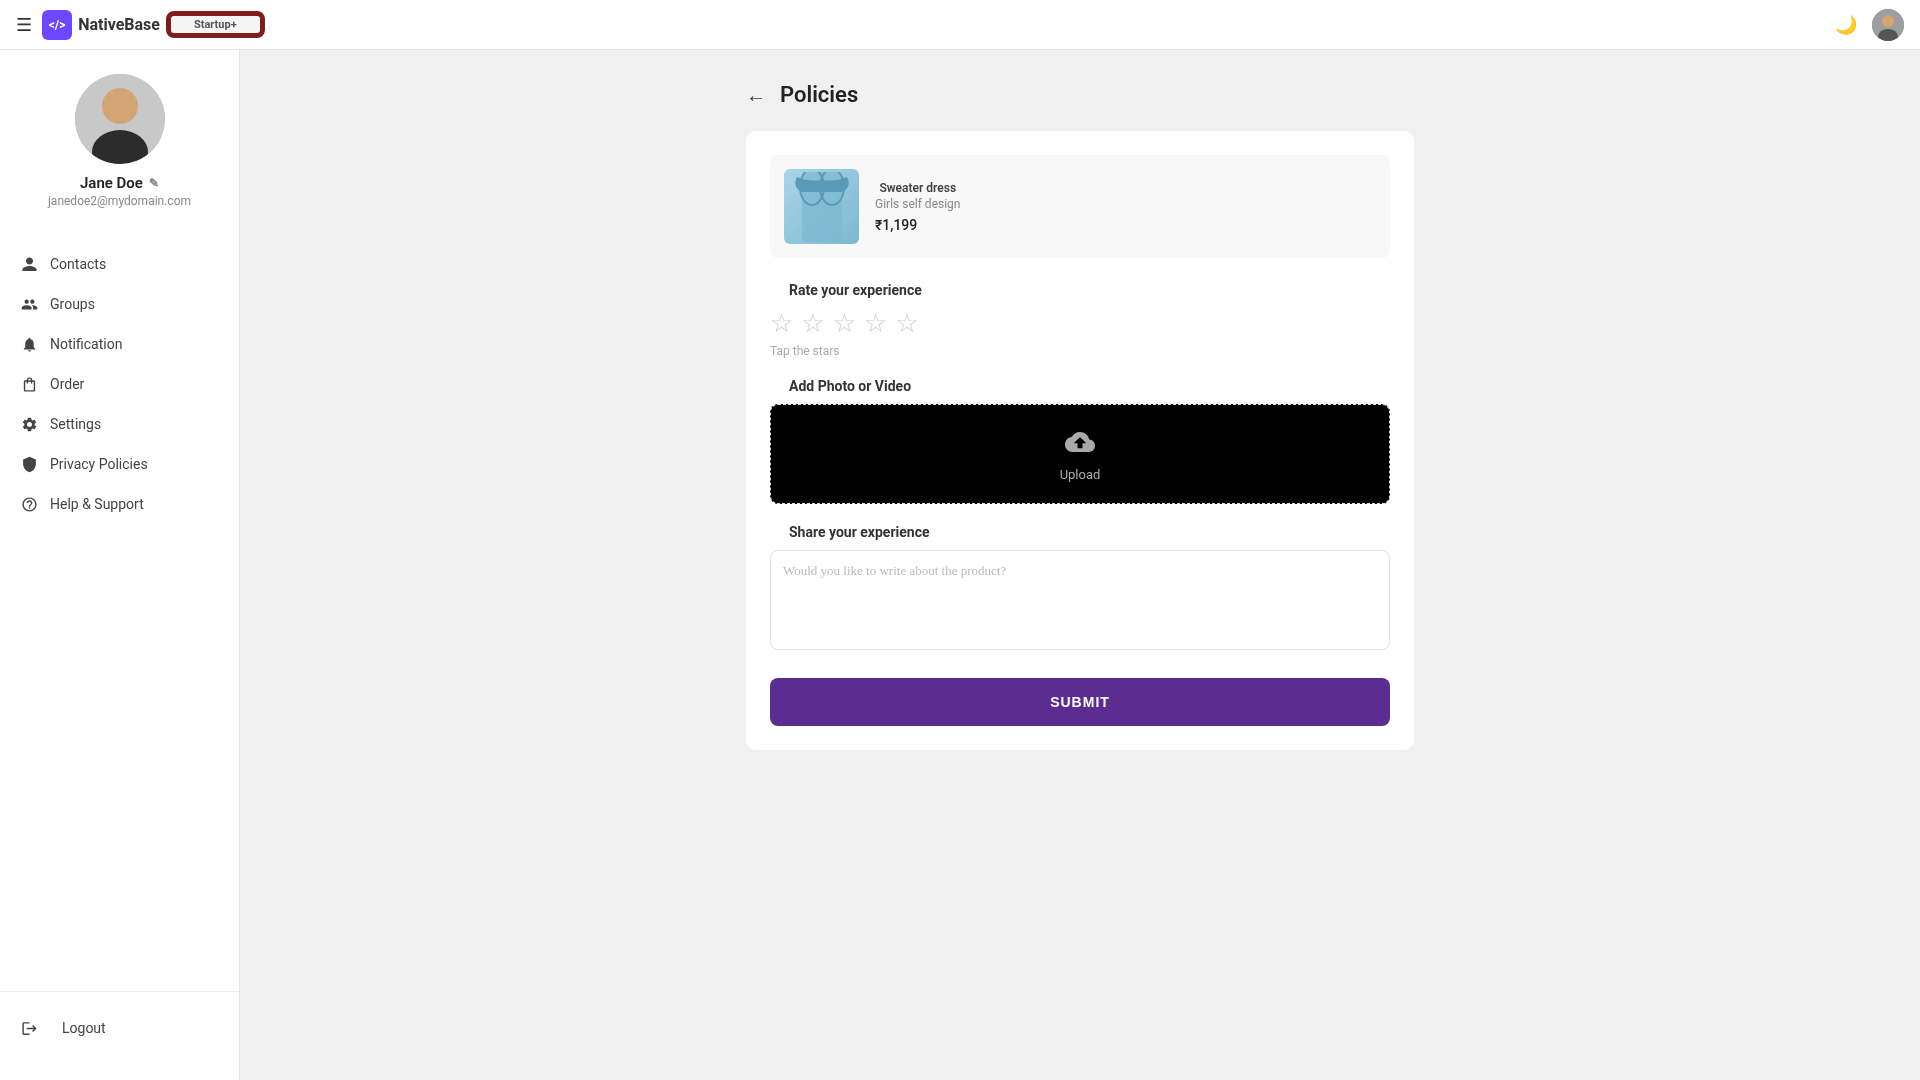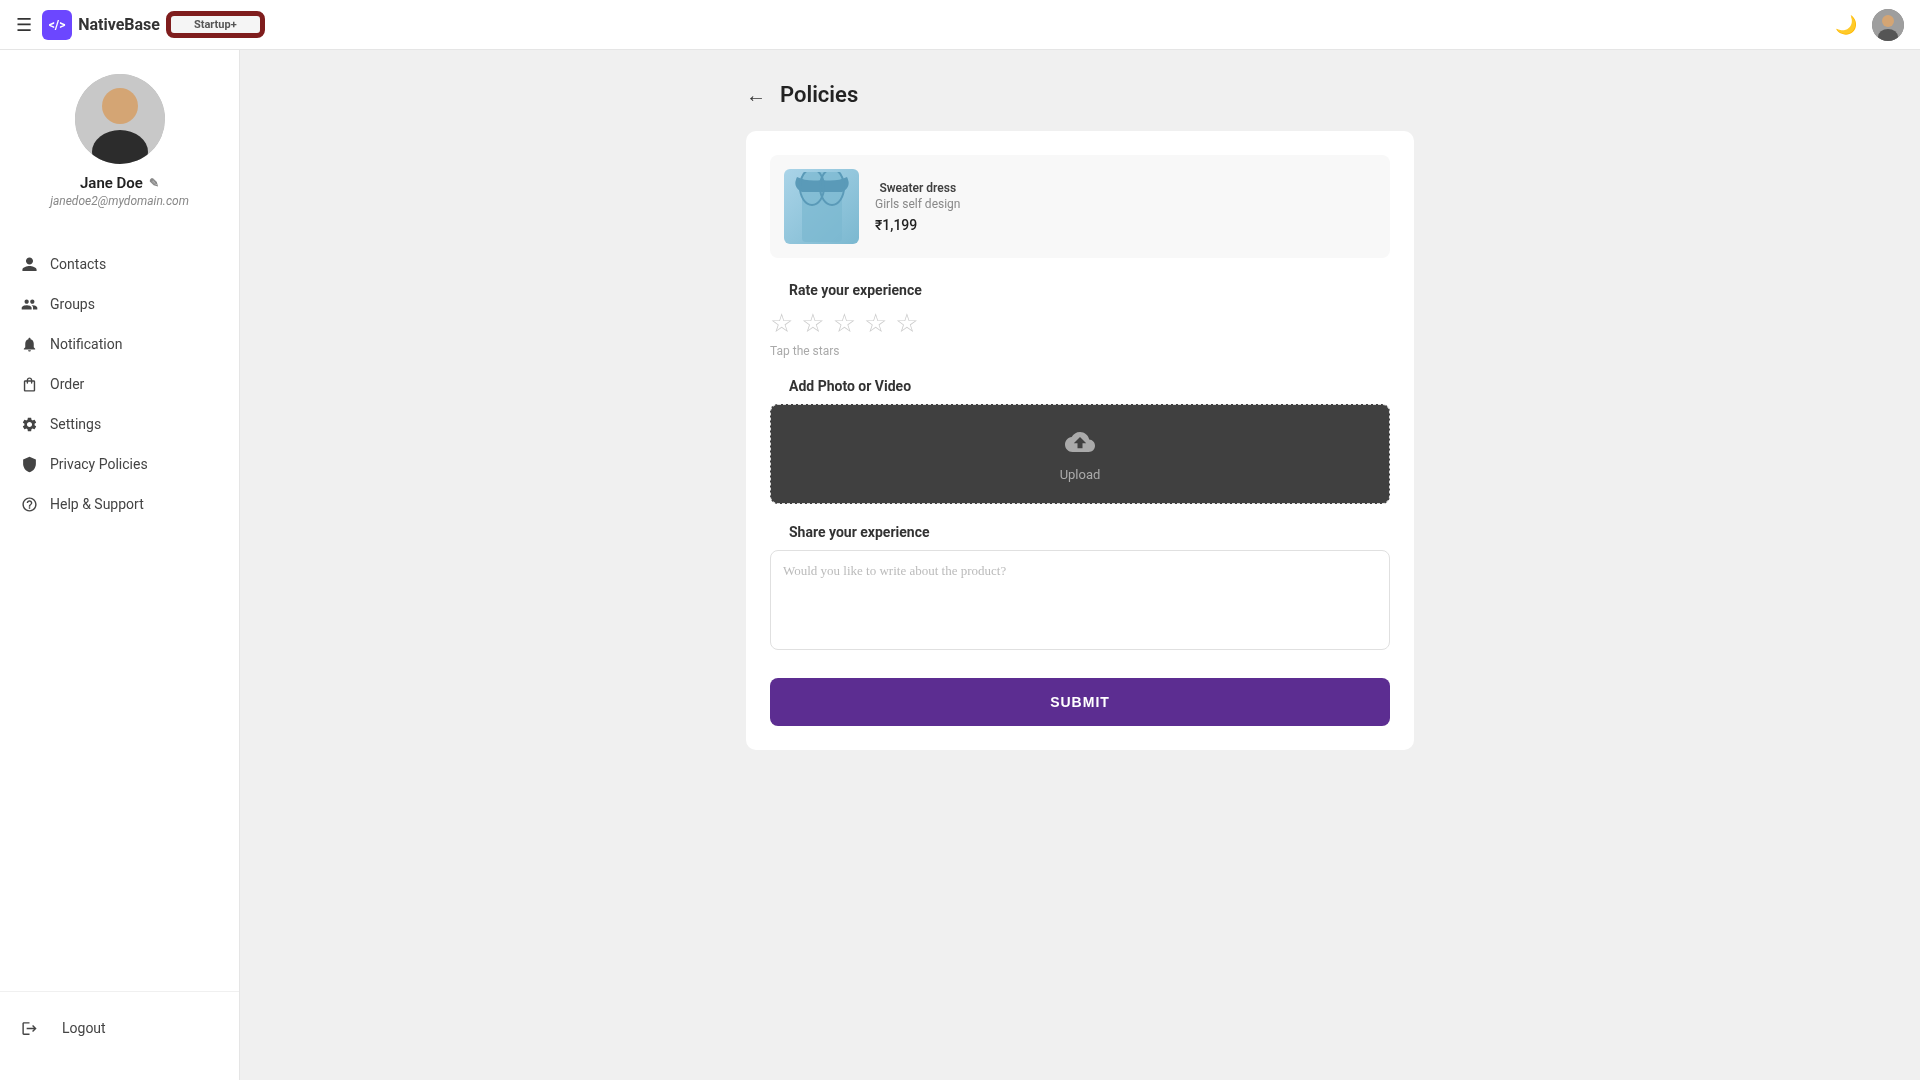--- a/index.html
+++ b/index.html
@@ -75,21 +75,21 @@
       width: 90px; height: 90px; border-radius: 50%;
       background: #bbb;
       overflow: hidden;
       margin-bottom: 10px;
     }
     .profile-name {
       font-size: 15px; font-weight: 600; color: #222;
       display: flex; align-items: center; gap: 6px;
     }
     .edit-icon { font-size: 12px; color: #888; cursor: pointer; }
-    .profile-email { font-size: 12px; color: #888; margin-top: 2px; font-style: italic; }
+    .profile-email { font-size: 12px; color: #888; margin-top: 2px; }
 
     .nav-items { flex: 1; padding: 12px 0; }
     .nav-item {
       display: flex; align-items: center; gap: 12px;
       padding: 11px 20px;
       cursor: pointer;
       font-size: 14px; color: #444;
       transition: background 0.15s;
     }
     .nav-icon { width: 18px; height: 18px; display: flex; align-items: center; justify-content: center; font-size: 16px; color: inherit; flex-shrink: 0; }
@@ -159,21 +159,21 @@
 
     
     .upload-section { margin-bottom: 20px; }
     .upload-box {
       border: 1.5px dashed #ddd;
       border-radius: 8px;
       height: 100px;
       display: flex; flex-direction: column;
       align-items: center; justify-content: center;
       cursor: pointer;
-      background: #404040;
+      background: #000000;
     }
     .upload-icon { font-size: 24px; color: #aaa; margin-bottom: 4px; }
     .upload-label { font-size: 13px; color: #aaa; }
 
     
     .share-section { margin-bottom: 24px; }
     .share-textarea {
       width: 100%;
       height: 100px;
       border: 1.5px solid #e0e0e0;

